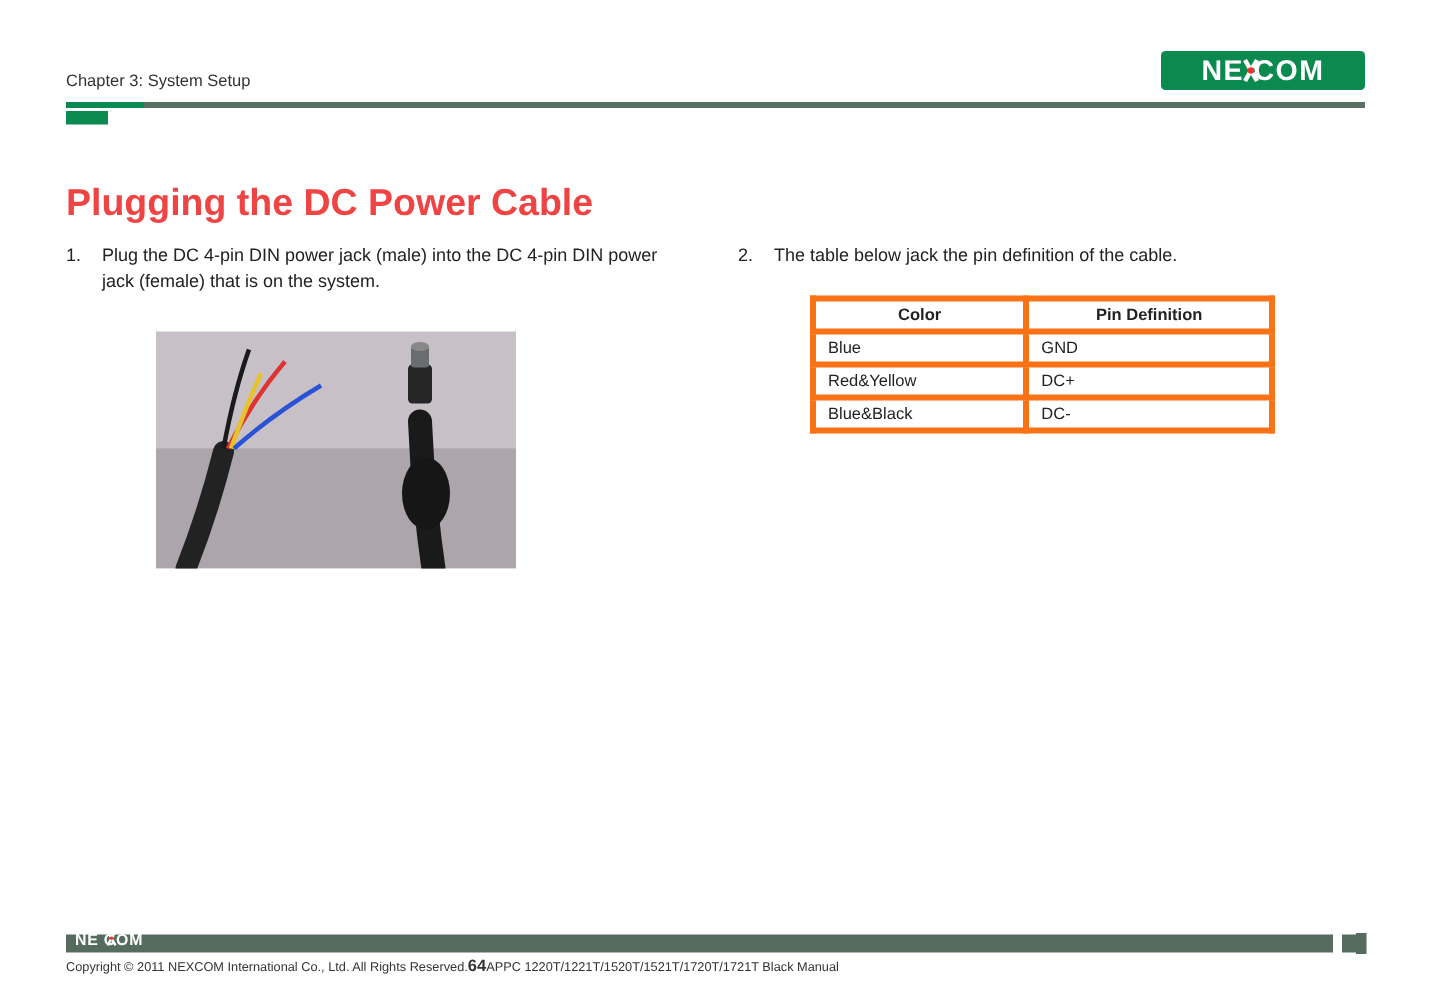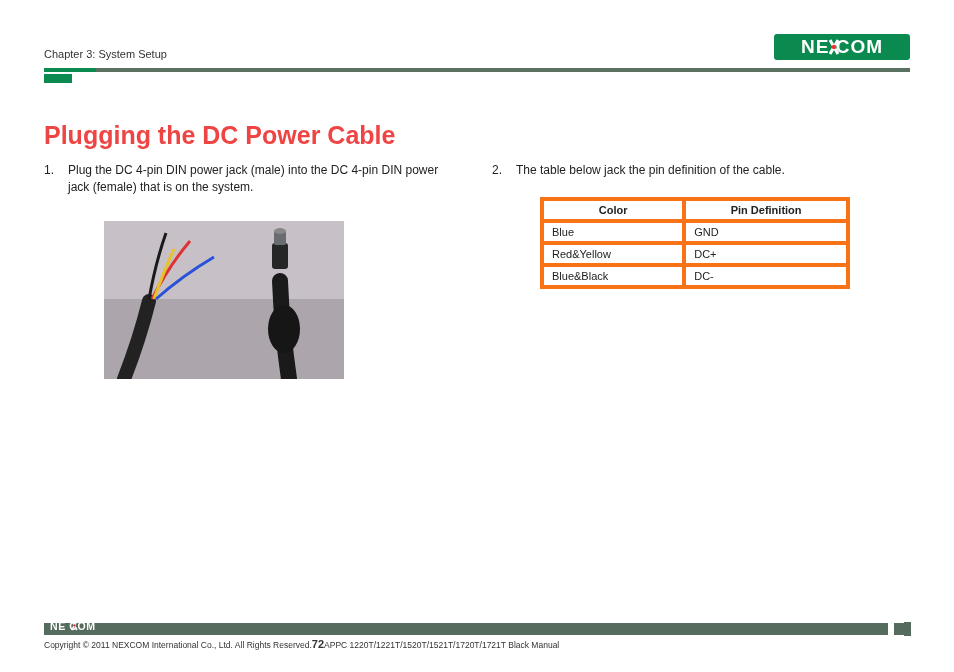--- a/index.html
+++ b/index.html
@@ -197,16 +197,16 @@
 <div class="footer">
   <div class="footer-bar">
     <svg class="footer-logo" viewBox="0 0 136 26">
       <text x="0" y="20" fill="#fff" font-family="Arial" font-size="20" font-weight="900" letter-spacing="1">NE COM</text>
       <path d="M41 3 L51 21 M51 3 L41 21" stroke="#fff" stroke-width="3"></path>
       <circle cx="46" cy="12" r="2.2" fill="#e33"></circle>
     </svg>
   </div>
   <div class="footer-row">
     <span>Copyright © 2011 NEXCOM International Co., Ltd. All Rights Reserved.</span>
-    <span class="page-number">72</span>
+    <span class="page-number">64</span>
     <span>APPC 1220T/1221T/1520T/1521T/1720T/1721T Black Manual</span>
   </div>
 </div>
 
 </body></html>

